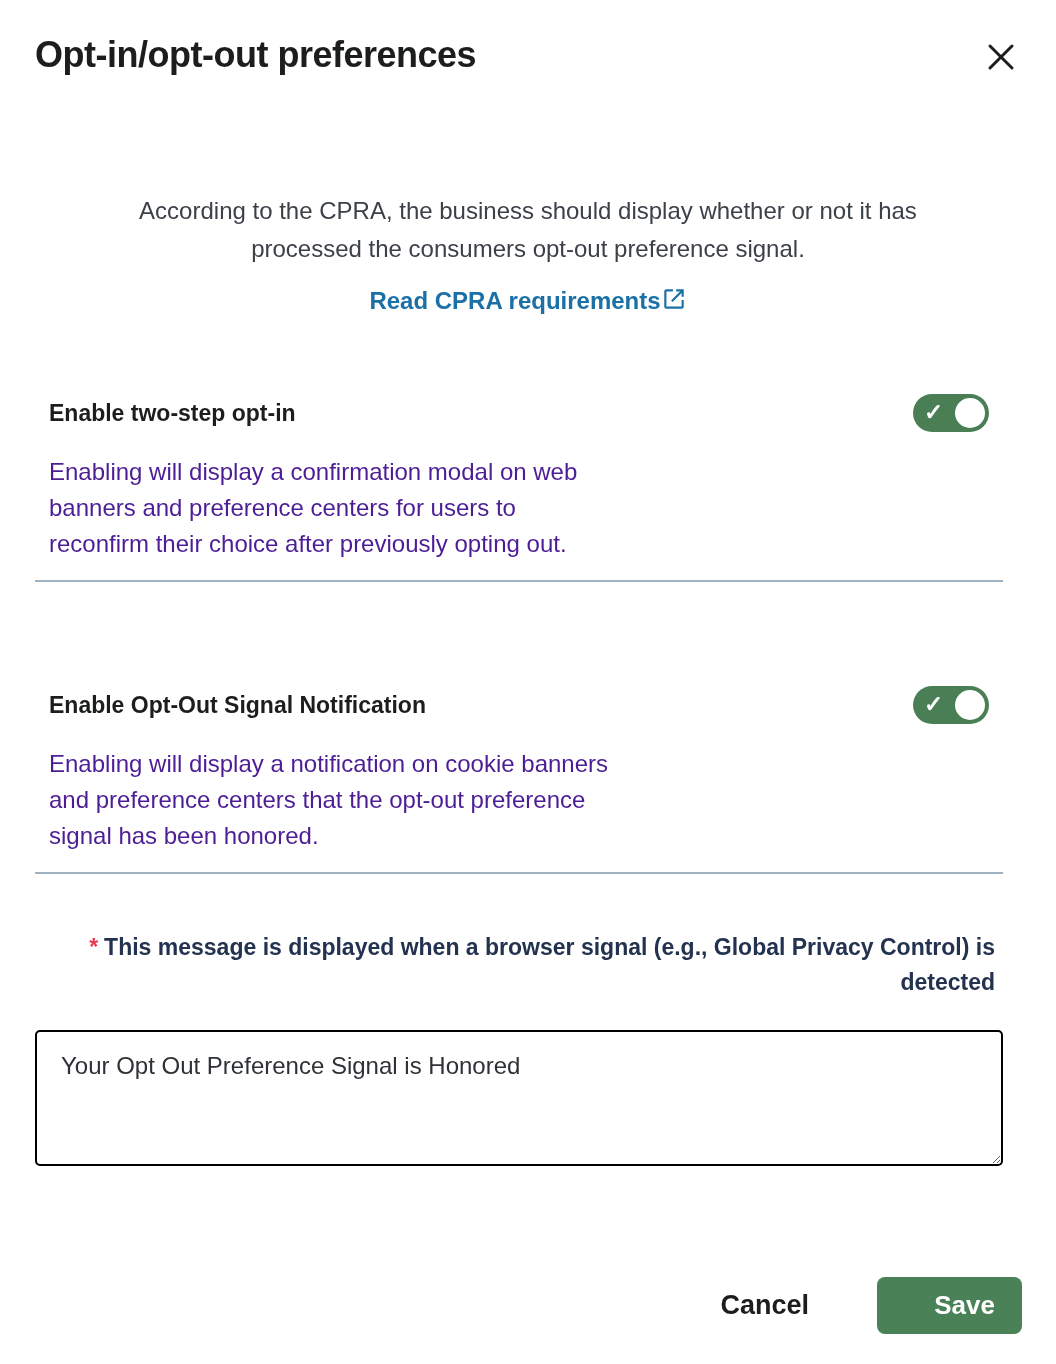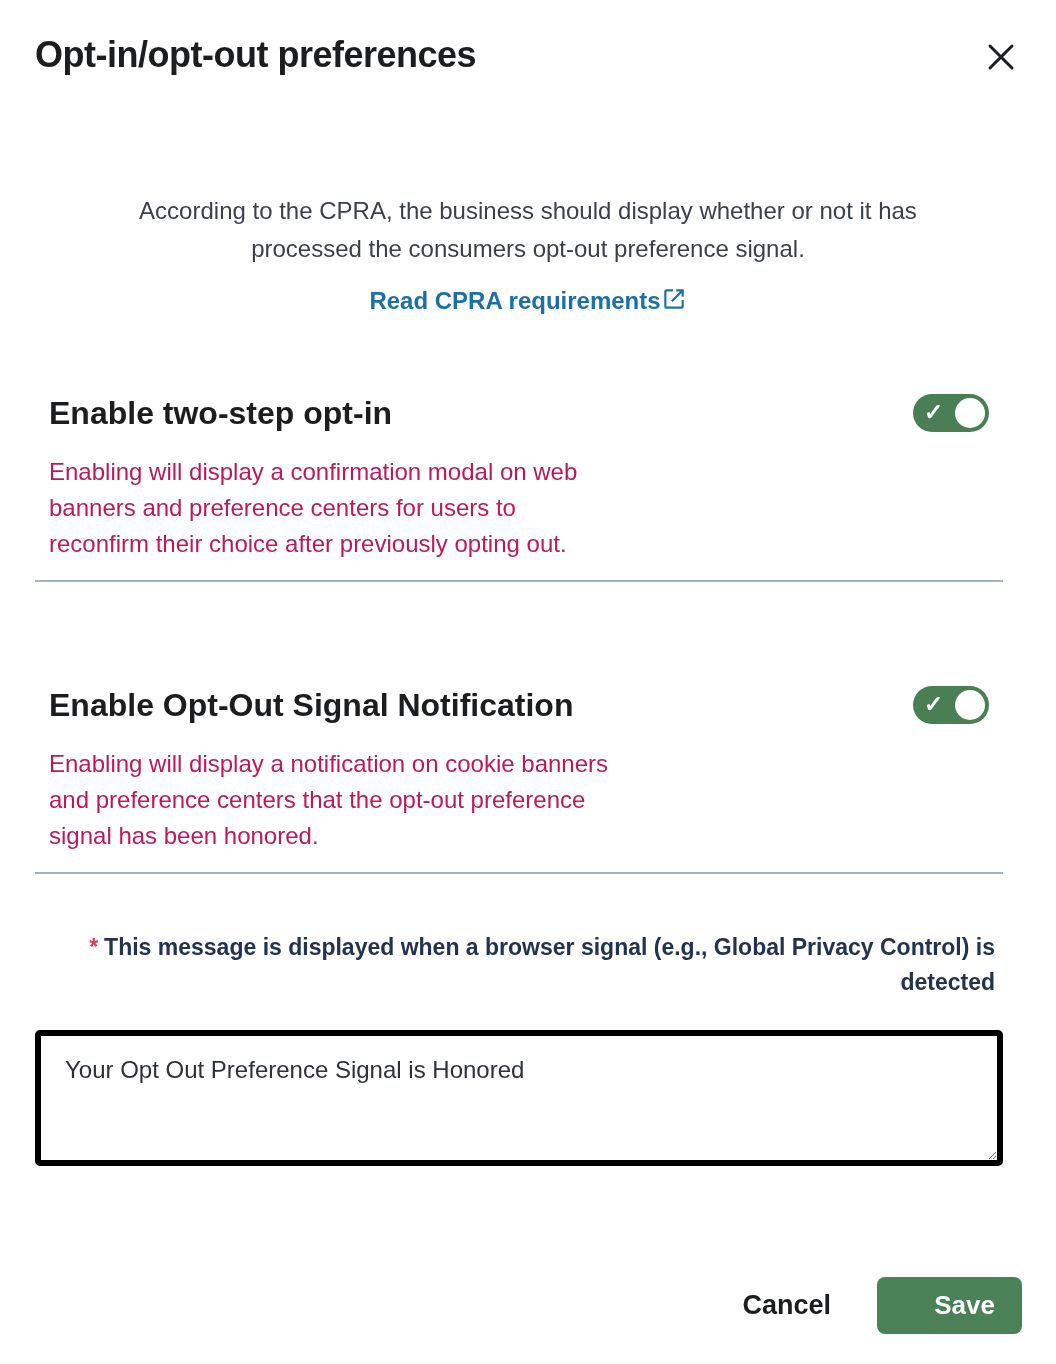--- a/index.html
+++ b/index.html
@@ -23,42 +23,42 @@
   .intro-text { font-size: 24px; line-height: 38px; color: #3c4148; margin: 16px; }
   .intro-link-row { margin-top: 4px; }
   .cpra-link { display: inline-flex; align-items: center; color: #1b70a6; font-size: 24px; font-weight: bold; text-decoration: none; cursor: pointer; }
   .cpra-link svg { margin-top: 2px; }
 
   
   .modal-body { padding: 0 53px 0 35px; }
   .pref-section { margin-top: 76px; padding: 0 14px; }
   .pref-section.second { margin-top: 104px; }
   .section-row { display: flex; justify-content: space-between; align-items: center; }
-  .section-title { font-size: 32px; font-weight: bold; margin: 0; color: #1b1d1f; }
-  .section-desc { margin: 22px 0 0 0; font-size: 24px; line-height: 36px; color: #be185d; max-width: 560px; }
+  .section-title { font-size: 23px; font-weight: bold; margin: 0; color: #1b1d1f; }
+  .section-desc { margin: 22px 0 0 0; font-size: 24px; line-height: 36px; color: #4c1d95; max-width: 560px; }
   .divider { border: none; height: 2px; background: #9fb3c1; margin: 18px 0 0 0; }
 
   
   .toggle { position: relative; width: 76px; height: 38px; border-radius: 19px; background: #4a7e55; flex-shrink: 0; cursor: pointer; }
   .toggle-check { position: absolute; left: 11px; top: 50%; transform: translateY(-54%); color: #ffffff; font-size: 23px; font-weight: bold; line-height: 1; }
   .toggle-knob { position: absolute; right: 4px; top: 4px; width: 30px; height: 30px; border-radius: 50%; background: #ffffff; }
 
   
   .message-field { margin-top: 56px; }
   .field-label { font-size: 23px; font-weight: bold; line-height: 35px; color: #23324f; max-width: 960px; margin: 8px; text-align: right; }
   .required-marker { color: #e63950; margin-right: 6px; }
   .field-textarea {
     margin-top: 22px; width: 968px; height: 136px;
-    border: 6px solid #000000; border-radius: 5px;
+    border: 2px solid #000000; border-radius: 5px;
     padding: 20px 24px; font-family: "Liberation Sans", sans-serif;
     font-size: 24px; color: #2e3236; resize: both; outline: none;
   }
 
   
-  .modal-footer { margin-top: auto; padding: 0 34px 30px 34px; display: flex; justify-content: flex-end; align-items: center; gap: 46px; }
+  .modal-footer { margin-top: auto; padding: 0 34px 30px 34px; display: flex; justify-content: flex-end; align-items: center; gap: 68px; }
   .cancel-btn { background: none; border: none; font-family: "Liberation Sans", sans-serif; font-size: 27px; font-weight: bold; color: #1b1d1f; cursor: pointer; padding: 0; }
   .save-btn { width: 145px; height: 57px; background: #4a8157; color: #ffffff; border: none; border-radius: 8px; font-family: "Liberation Sans", sans-serif; font-size: 26px; font-weight: bold; cursor: pointer; padding-left: 36px; }
 </style>
 </head>
 <body>
 
 <div class="modal">
 
   <div class="modal-header">
     <h1 class="modal-title">Opt-in/opt-out preferences</h1>

